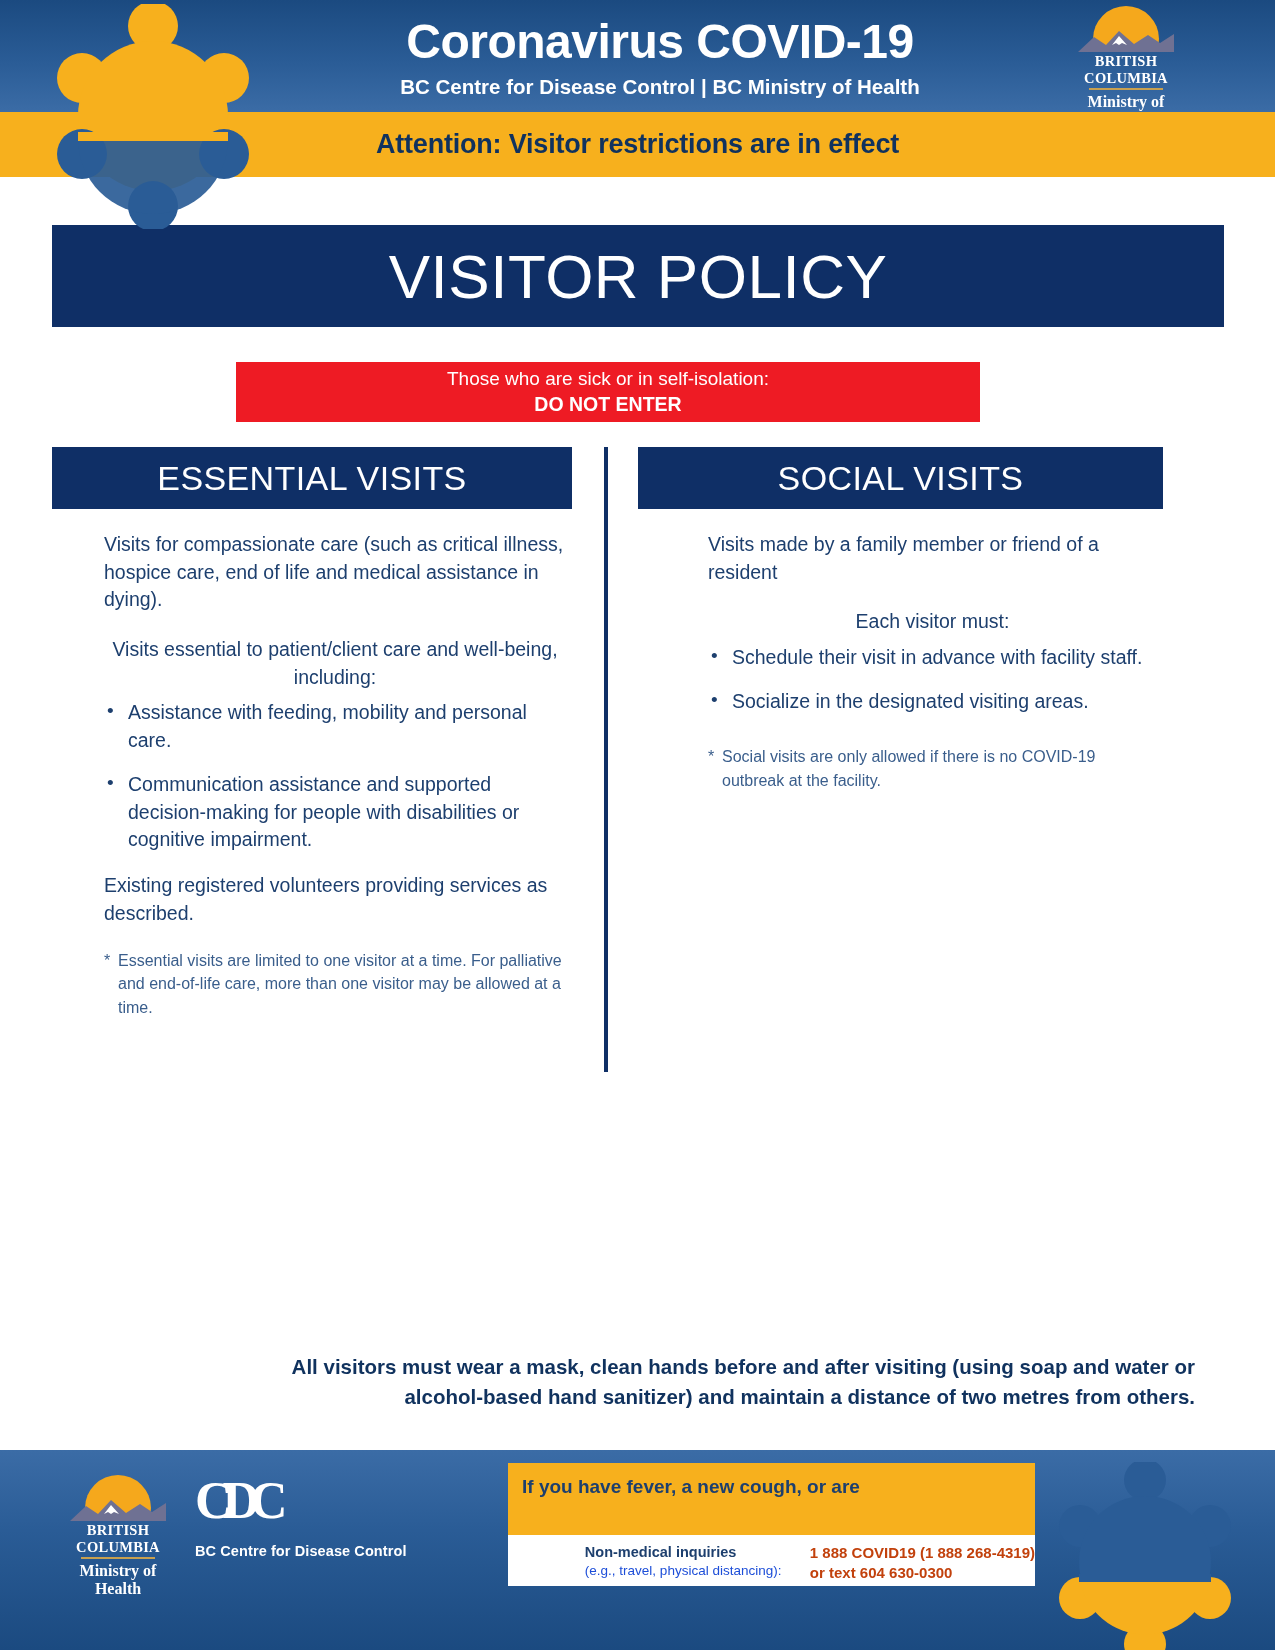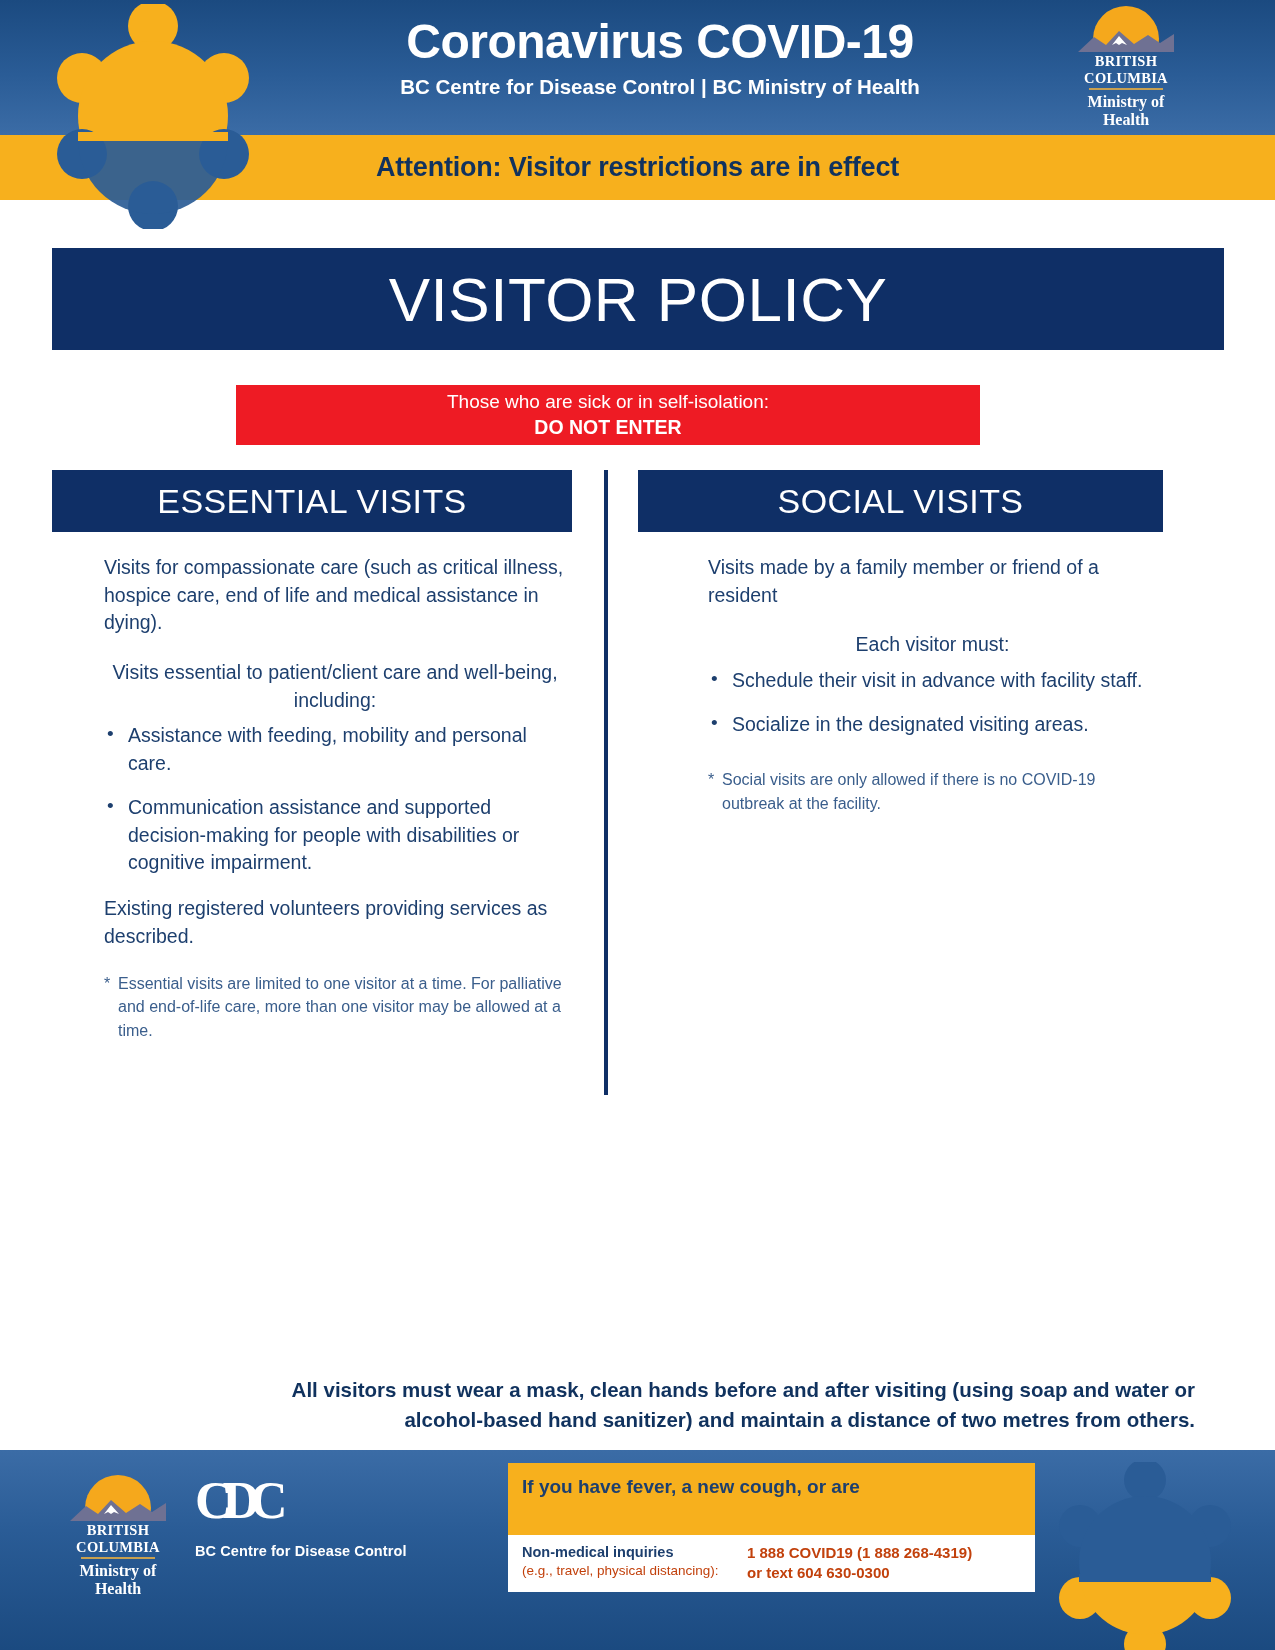--- a/index.html
+++ b/index.html
@@ -12,21 +12,21 @@
     height: 1650px;
     position: relative;
     font-family: "Liberation Sans", sans-serif;
     overflow: hidden;
   }
 
   
   .header {
     position: relative;
     width: 1275px;
-    height: 135px;
+    height: 112px;
     background: linear-gradient(180deg, #1b4a80 0%, #2a5c96 55%, #3b6ca6 100%);
     overflow: visible;
   }
   .header-titles {
     position: absolute;
     left: 270px;
     top: 18px;
     width: 780px;
     text-align: center;
     color: #ffffff;
@@ -424,29 +424,30 @@
     font-size: 19px;
     font-weight: bold;
     color: #1d3f6e;
     line-height: 1.38;
   }
   .inquiry-box {
     position: absolute;
     left: 508px;
     top: 85px;
     width: 527px;
-    height: 57px;
+    height: 51px;
     background: #ffffff;
     padding: 8px 0 0 14px;
     box-sizing: border-box;
     display: flex;
+    justify-content: flex-end;
   }
   .inq-left { width: 225px; }
   .inq-l1 { font-size: 14.5px; font-weight: bold; color: #1d3f6e; line-height: 1.3;}
-  .inq-l2 { font-size: 13.5px; color: #c2410c; line-height: 1.3;}
+  .inq-l2 { font-size: 13.5px; color: #1d4ed8; line-height: 1.3;}
   .inq-right { }
   .inq-r { font-size: 15px; font-weight: bold; color: #c2410c; line-height: 1.3;}
 
   .virus-footer {
     position: absolute;
     left: 1040px;
     top: 12px;
     width: 210px;
     height: 200px;
   }

